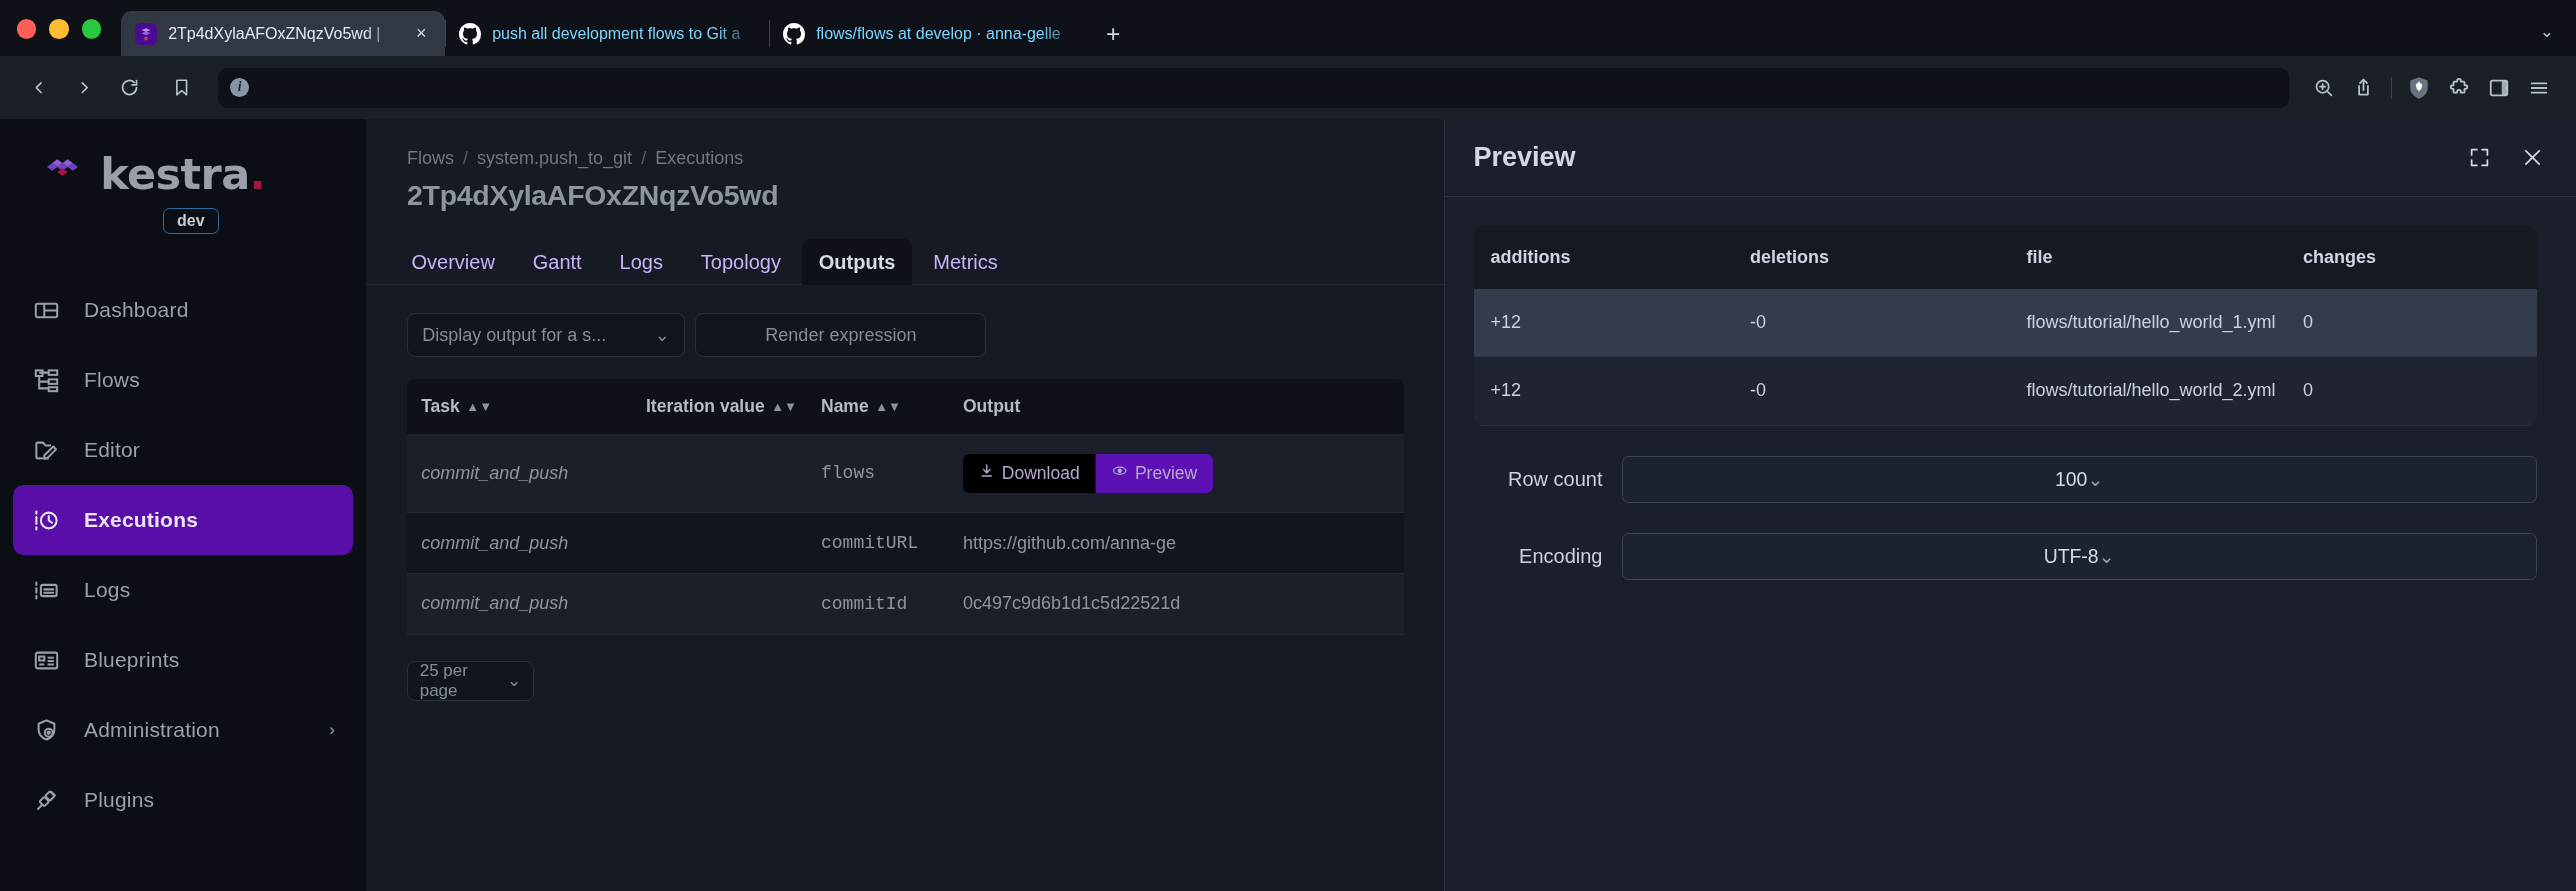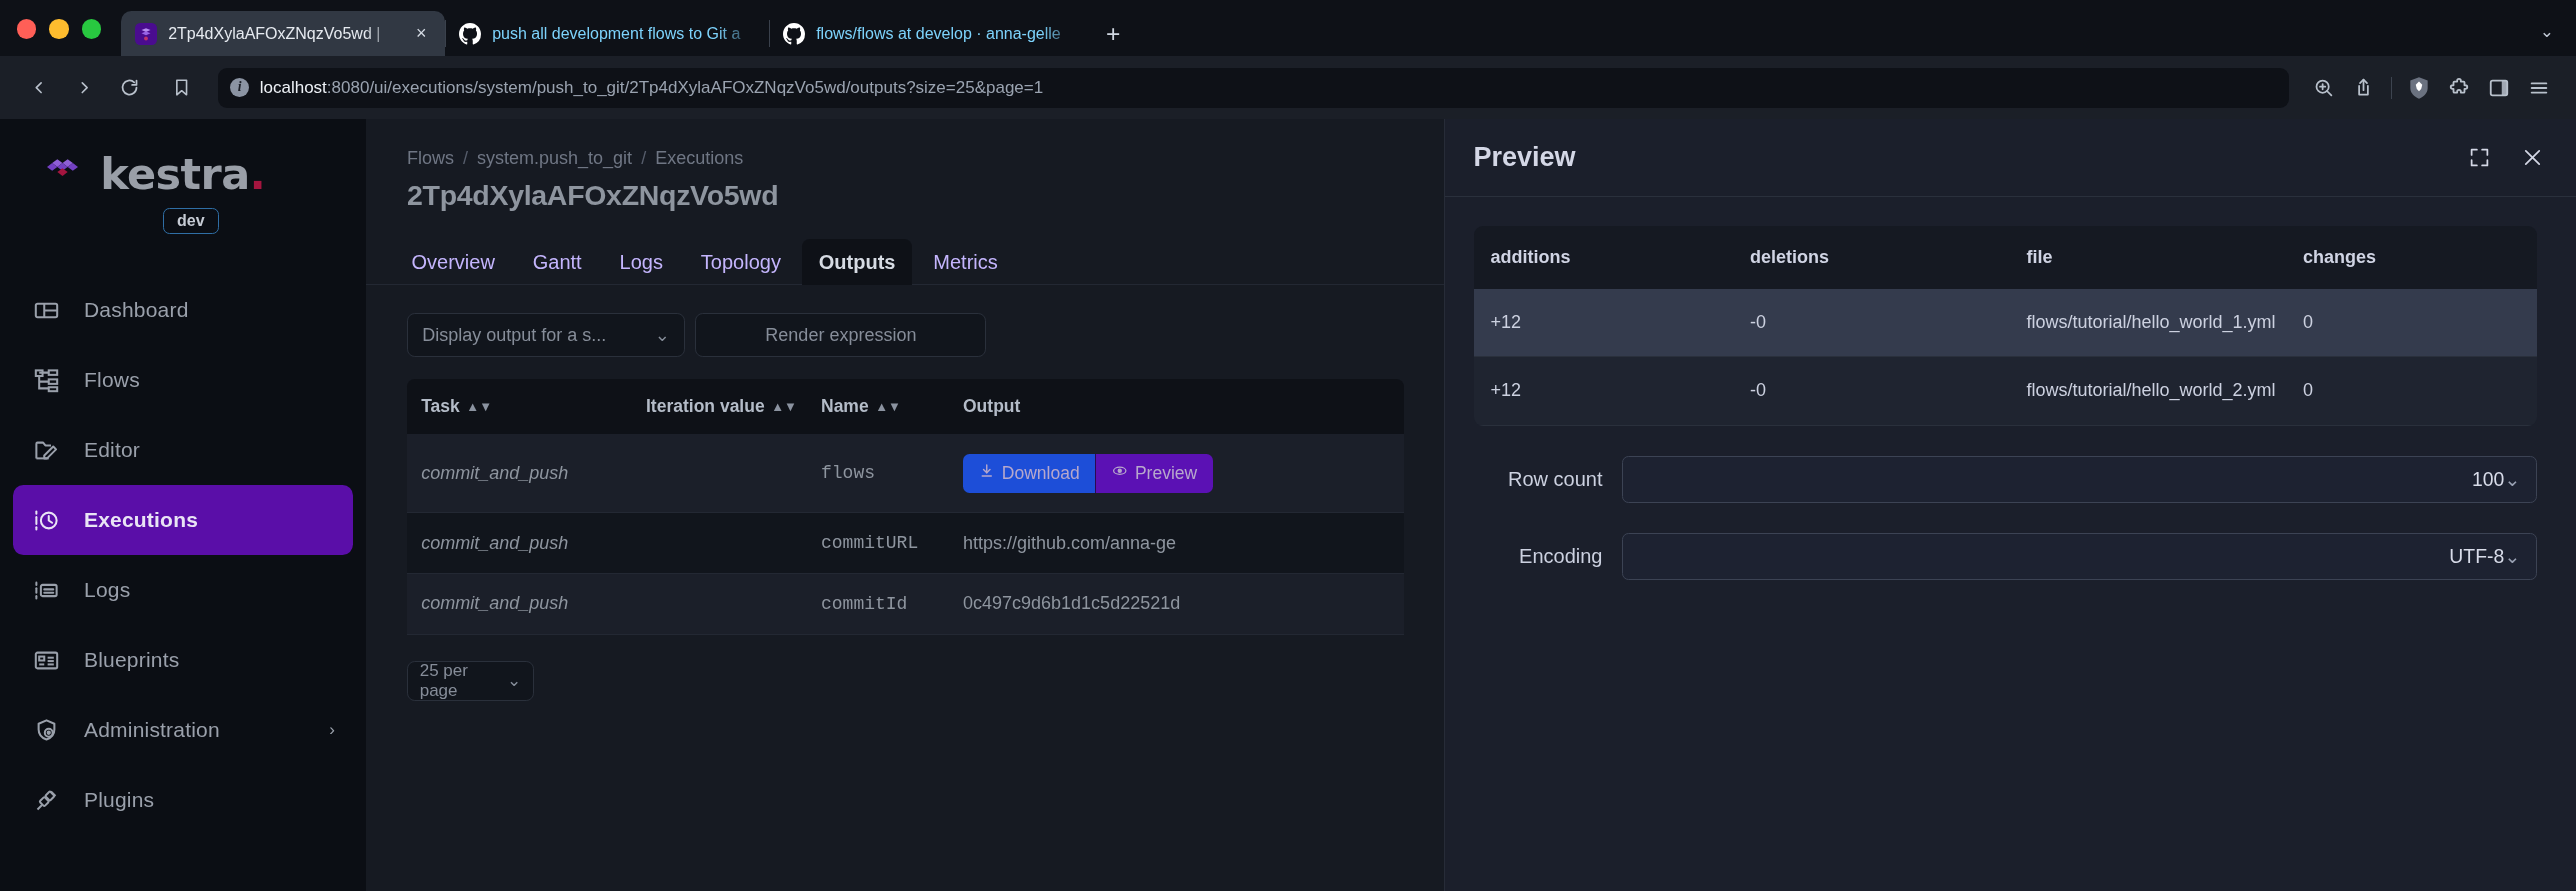--- a/index.html
+++ b/index.html
@@ -161,21 +161,21 @@
   .otable tr.odd td { background: #1b1f29; }
   .otable tr.even td { background: #11151c; }
   .task-cell { font-style: italic; }
   .name-cell { font-family: "Liberation Mono", monospace; color: #c0336a; font-size: 17px; }
   .out-cell { white-space: nowrap; overflow: hidden; }
   .btn-group { display: inline-flex; border-radius: 6.5px; overflow: hidden; }
   .btn-dl, .btn-pv {
     display: flex; align-items: center; gap: 7.8px; padding: 9px 15.5px; font-size: 17.5px;
     color: #b7a8cc;
   }
-  .btn-dl { background: #1d4ed8; }
+  .btn-dl { background: #000000; }
   .btn-pv { background: #5b11b4; border-left: 1.3px solid #2a0a52; }
 
   .pager { padding: 0 41px; margin-top: 26px; }
   .pager-sel {
     width: 127px; height: 40px; border: 1.3px solid #2a303b; border-radius: 7.8px; background: #11151c;
     display: flex; align-items: center; justify-content: space-between; padding: 0 11.7px;
     color: #868d99; font-size: 17px;
   }
 
   
@@ -210,21 +210,21 @@
   .pv-col-b { width: 26%; }
   .pv-col-c { width: 26%; }
   .pv-col-d { width: 22%; }
 
   .pv-field { display: flex; align-items: center; gap: 19px; margin-top: 30px; }
   .pv-field-label {
     width: 129px; flex: 0 0 129px; text-align: right; font-size: 20px; color: #ccd1e0;
   }
   .pv-select {
     flex: 1 1 auto; height: 47px; border: 1.3px solid #3c4354; border-radius: 6.5px;
-    background: #1d2231; display: flex; align-items: center; justify-content: flex-end;
+    background: #1d2231; display: flex; align-items: center; justify-content: center;
     padding: 0 15.5px; color: #d8dce9; font-size: 19.4px;
   }
   .pv-select .cv { color: #9aa2b4; font-size: 19.4px; }
 </style>
 </head>
 <body>
 
 <div class="browser">
 
   <div class="tabstrip">
@@ -289,21 +289,20 @@
         </svg>
     </div>
     <div class="bookmark-btn">
       <svg width="19.4" height="21" viewBox="0 0 24 24" fill="none" stroke="currentColor" stroke-width="2" stroke-linejoin="round">
           <path d="M6 3h12v18l-6-5-6 5z"></path>
         </svg>
     </div>
 
     <div class="urlbar">
       <span class="info-icon">i</span>
-      <span class="url-text"><span class="url-host">localhost</span><span>:8080/ui/executions/system/push_to_git/2Tp4dXylaAFOxZNqzVo5wd/outputs?size=25&amp;page=1</span></span>
     </div>
 
     <div class="tb-right">
       <div class="tb-icon">
         <svg width="21" height="21" viewBox="0 0 24 24" fill="none" stroke="currentColor" stroke-width="2" stroke-linecap="round">
             <circle cx="11" cy="11" r="7"></circle>
             <line x1="16" y1="16" x2="21" y2="21"></line>
             <line x1="8" y1="11" x2="14" y2="11"></line>
             <line x1="11" y1="8" x2="11" y2="14"></line>
           </svg>

